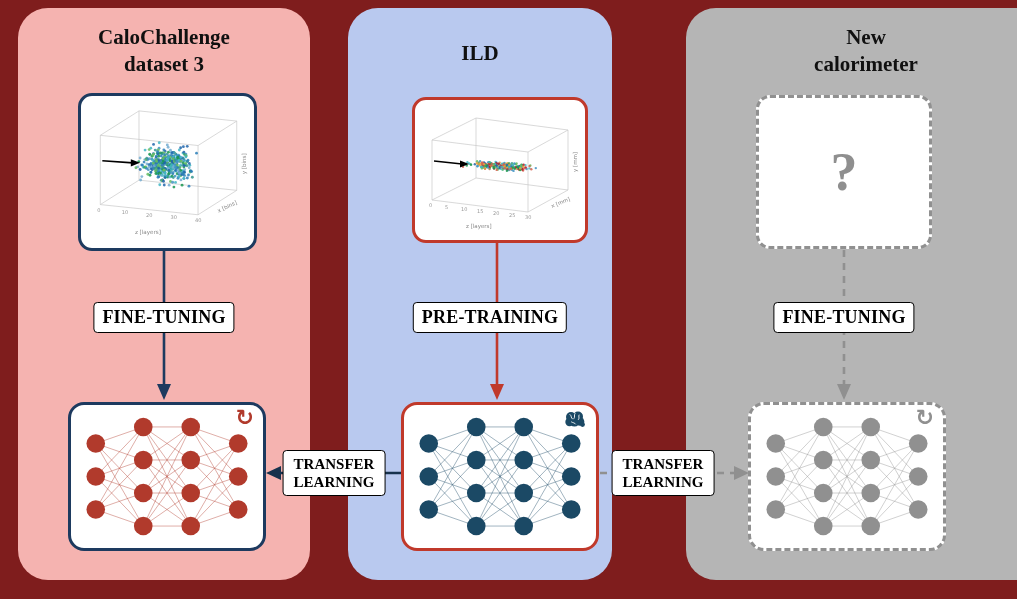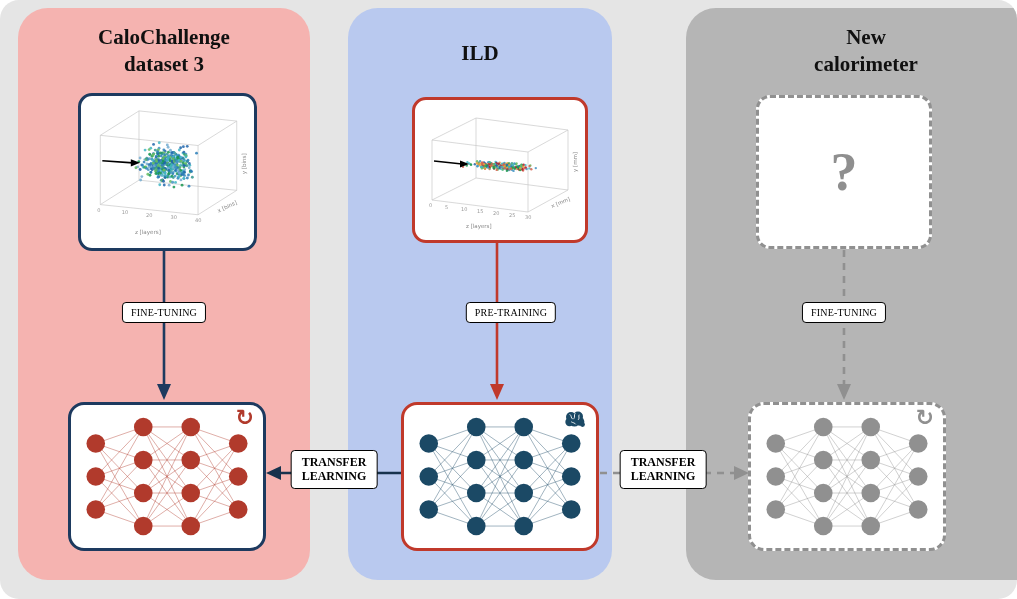--- a/index.html
+++ b/index.html
@@ -1,33 +1,33 @@
 <!DOCTYPE html>
 <html><head>
 <meta charset="utf-8">
 <style>
   html,body{margin:0;padding:0;background:#fff;}
-  .canvas{position:relative;width:1017px;height:599px;background:#e5e5e5;overflow:hidden;
-          font-family:"Liberation Serif","DejaVu Serif",serif;border-radius:19px;}
+  .canvas{position:relative;width:1017px;height:599px;background:#7f1d1d;overflow:hidden;
+          font-family:"Liberation Serif","DejaVu Serif",serif;}
   .panel{position:absolute;top:8px;height:572px;border-radius:30px;}
   .panel-title{position:absolute;top:16px;left:0;right:0;text-align:center;font-weight:700;
                font-size:21px;line-height:1.3;color:#101010;white-space:pre-line;}
   .img-box{position:absolute;background:#fff;border:3px solid #333;border-radius:14px;padding:3px;}
   .img-box svg{width:100%;height:100%;display:block;}
   .dashed{border-style:dashed !important;}
   .nn-box{position:absolute;background:#fff;border:3.5px solid #333;border-radius:16px;}
   .nn-box svg.nn{width:100%;height:100%;display:block;}
   .nn-icon{position:absolute;top:0px;right:9px;font-size:22px;font-weight:700;
            font-family:"DejaVu Sans",sans-serif;line-height:1.2;}
   .brain-wrap{position:absolute;top:5px;right:7px;width:26px;height:22px;}
   .step-label{position:absolute;transform:translateX(-50%);background:#fff;border:1.6px solid #000;
-              border-radius:4px;padding:4px 8px;font-weight:400;font-size:10px;letter-spacing:.2px;
+              border-radius:4px;padding:4px 8px;font-weight:700;font-size:18px;letter-spacing:.2px;
               white-space:nowrap;color:#000;z-index:4;}
   .tl-label{position:absolute;transform:translateX(-50%);background:#fff;border:1.6px solid #000;
-            border-radius:4px;padding:4px 10px;font-weight:700;font-size:12px;text-align:center;
+            border-radius:4px;padding:4px 10px;font-weight:700;font-size:15px;text-align:center;
             line-height:1.2;white-space:pre-line;color:#000;z-index:5;}
   .arrow-svg{position:absolute;overflow:visible;z-index:2;}
   .qmark{position:absolute;inset:0;display:flex;align-items:center;justify-content:center;
          font-size:54px;font-weight:700;color:#8f8f8f;}
   .tick{font-family:"DejaVu Sans",sans-serif;font-size:5px;fill:#9a9a9a;}
   .axis-label{font-family:"DejaVu Sans",sans-serif;font-size:5.5px;fill:#8a8a8a;}
   .wire{stroke:#c9c9c9;stroke-width:0.7;fill:none;}
 </style>
 </head>
 <body>
@@ -861,21 +861,21 @@
         <text class="axis-label" x="134" y="104" transform="rotate(-22 134 104)">x [mm]</text>
         <text class="axis-label" x="159" y="58" transform="rotate(-90 159 58)" text-anchor="middle">y [mm]</text>
       </svg>
     </div>
 
     <svg class="arrow-svg" style="left:138px;top:234px;" width="22" height="162">
       <line x1="11" y1="0" x2="11" y2="144" stroke-width="2.6" style="stroke: rgb(192, 57, 43);"></line>
       <polygon points="4,142 18,142 11,158" style="fill: rgb(192, 57, 43);"></polygon>
     </svg>
 
-    <div class="step-label" style="left:163px;top:294px;">PRE-TRAINING</div>
+    <div class="step-label" style="left:142px;top:294px;">PRE-TRAINING</div>
 
     <div class="nn-box" style="left: 53px; top: 394px; width: 192px; height: 143px; border-color: rgb(192, 57, 43);">
       <svg class="nn" viewBox="0 0 186 134">
           <line x1="24" y1="35" x2="70" y2="19" stroke="#1b4965" stroke-width="0.8" stroke-opacity="0.5"></line>
           <line x1="24" y1="35" x2="70" y2="51" stroke="#1b4965" stroke-width="0.8" stroke-opacity="0.5"></line>
           <line x1="24" y1="35" x2="70" y2="83" stroke="#1b4965" stroke-width="0.8" stroke-opacity="0.5"></line>
           <line x1="24" y1="35" x2="70" y2="115" stroke="#1b4965" stroke-width="0.8" stroke-opacity="0.5"></line>
           <line x1="24" y1="67" x2="70" y2="19" stroke="#1b4965" stroke-width="0.8" stroke-opacity="0.5"></line>
           <line x1="24" y1="67" x2="70" y2="51" stroke="#1b4965" stroke-width="0.8" stroke-opacity="0.5"></line>
           <line x1="24" y1="67" x2="70" y2="83" stroke="#1b4965" stroke-width="0.8" stroke-opacity="0.5"></line>

